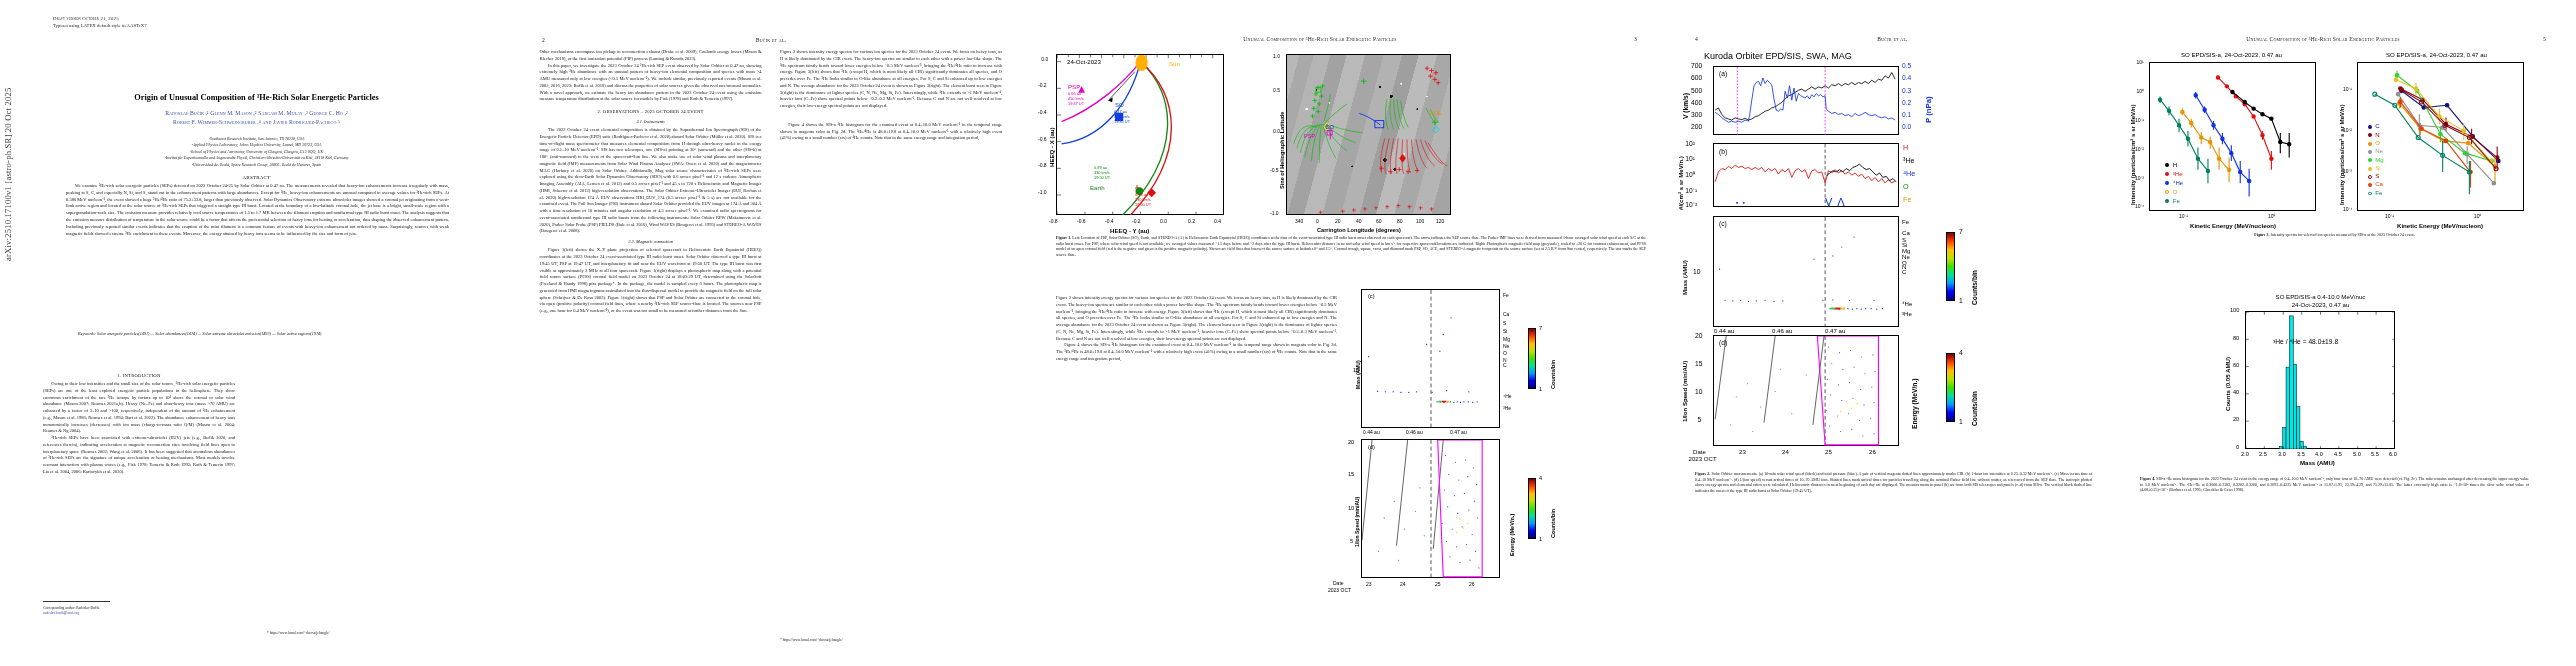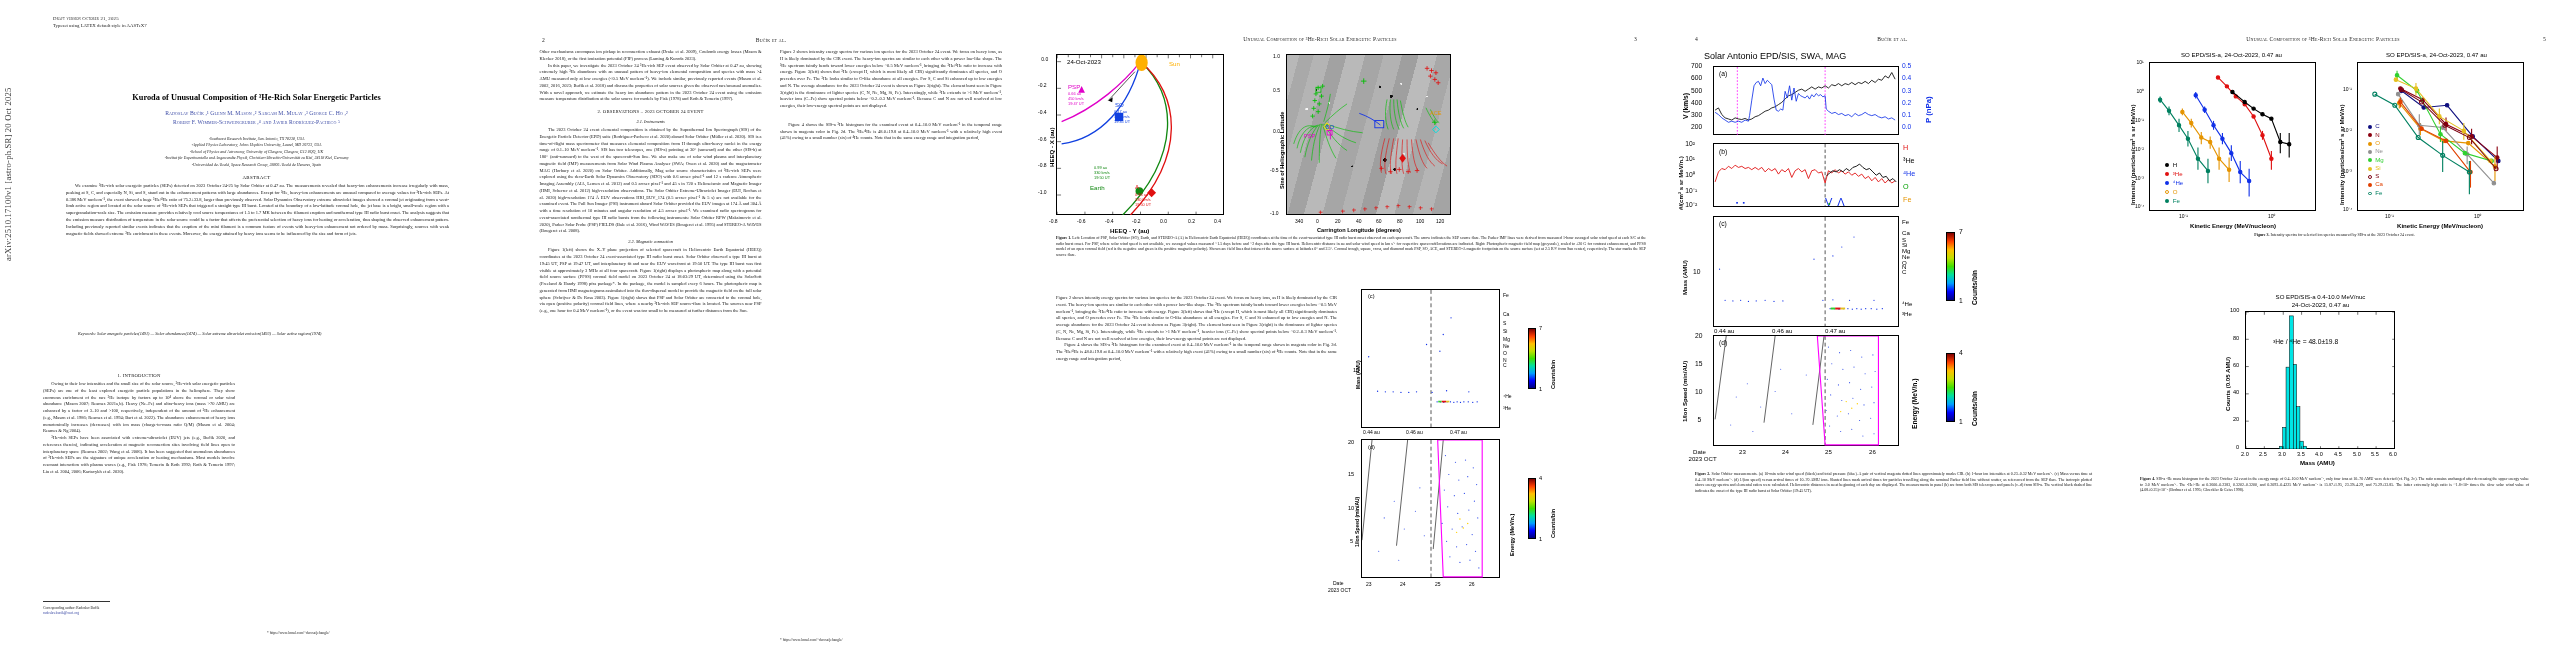--- a/index.html
+++ b/index.html
@@ -231,21 +231,21 @@
 
   <div class="page pg1">
 
     <div class="arxivbar">arXiv:2510.17100v1  [astro-ph.SR]  20 Oct 2025</div>
 
     <div class="draftline">
       <div class="sc">Draft version October 21, 2025</div>
       <div>Typeset using LATEX default style in AASTeX7</div>
     </div>
 
-    <div class="title">Kuroda of Unusual Composition of ³He-Rich Solar Energetic Particles</div>
+    <div class="title">Origin of Unusual Composition of ³He-Rich Solar Energetic Particles</div>
 
     <div class="authors">
       <div>Radoslav Bučík ,¹  Glenn M. Mason ,²  Sargam M. Mulay ,³  George C. Ho ,²</div>
       <div>Robert F. Wimmer-Schweingruber ,⁴  and Javier Rodríguez-Pacheco ⁵</div>
     </div>
 
     <div class="affils">
       <div>¹Southwest Research Institute, San Antonio, TX 78238, USA</div>
       <div>²Applied Physics Laboratory, Johns Hopkins University, Laurel, MD 20723, USA</div>
       <div>³School of Physics and Astronomy, University of Glasgow, Glasgow, G12 8QQ, UK</div>
@@ -649,21 +649,21 @@
       <div class="tlab" style="left:511px; top:475px; font-size:5.6px;">4</div>
       <div class="tlab" style="left:511px; top:536px; font-size:5.6px;">1</div>
       <div class="axlabel vrot" style="left:522px; top:538px; font-size:5.6px;">Counts/bin</div>
     </div>
   </div>
 
   <div class="page pg4">
     <div class="folio" style="left:22px; top:36px;">4</div>
     <div class="runhead" style="left:0; top:36px; width:439px; text-align:center;">Bučík et al.</div>
 
-    <div class="ttitle" style="left:31px; top:51px; font-size:9px; font-weight:normal;">Solar Antonio EPD/SIS, SWA, MAG</div>
+    <div class="ttitle" style="left:31px; top:51px; font-size:9px; font-weight:normal;">Kuroda Orbiter EPD/SIS, SWA, MAG</div>
 
     <div class="idlbox" style="left:40px; top:66px; width:186px; height:69px;">
       <svg width="185" height="68" viewBox="0 0 333 123" preserveAspectRatio="none">
         <line x1="42" y1="0" x2="42" y2="123" stroke="#FF00FF" stroke-width="1.4" stroke-dasharray="3,3"></line>
         <line x1="200" y1="0" x2="200" y2="123" stroke="#FF00FF" stroke-width="1.4" stroke-dasharray="3,3"></line>
         <polyline fill="none" stroke="#000" stroke-width="1.5" points="2,78 8,74 14,86 20,92 26,94 32,96 38,92 44,94 50,95 56,93 62,96 68,94 74,90 80,88 86,84
                   92,80 98,78 104,74 110,72 116,68 122,64 128,58 134,52 140,50 146,46 152,42 158,40 164,44
                   170,40 176,36 182,40 188,36 194,38 200,34 206,38 212,32 218,34 224,30 230,34 236,30 242,32
                   248,28 254,32 260,28 266,30 272,26 278,30 284,24 290,28 296,22 302,24 308,16 314,20 320,10 326,22"></polyline>
         <polyline fill="none" stroke="#1030E8" stroke-width="1.5" points="2,82 8,86 14,92 20,96 26,100 32,98 38,100 44,98 50,100 56,96 62,98 64,88 68,60 72,34 76,28

